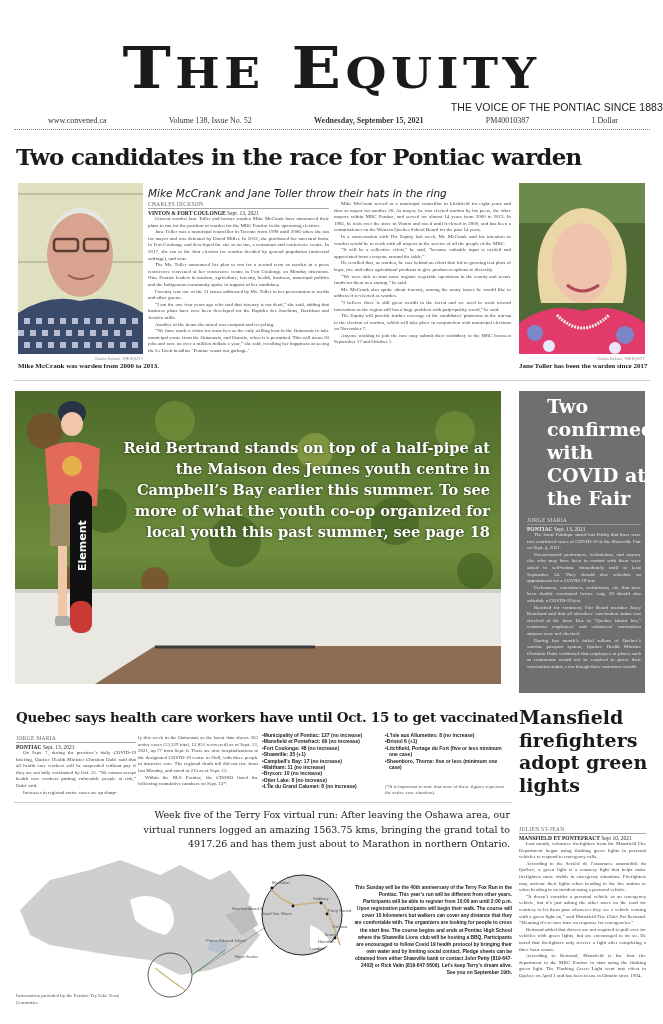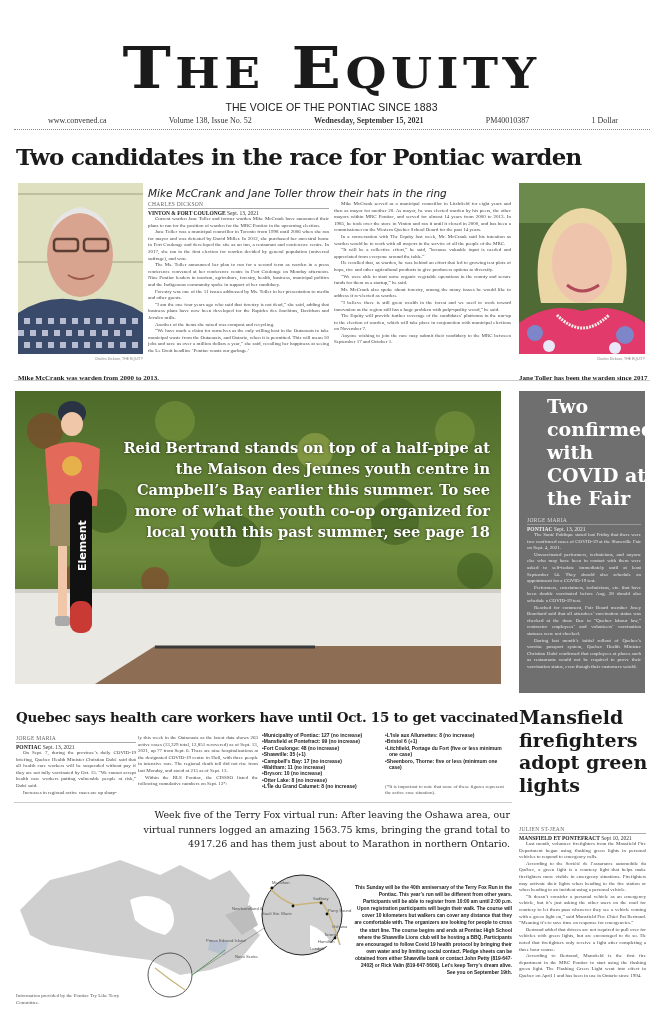--- a/index.html
+++ b/index.html
@@ -3,32 +3,32 @@
 <meta charset="utf-8">
 <style>
   * { box-sizing: border-box; margin: 0; padding: 0; }
   html, body { width: 663px; height: 1024px; background: #fff; overflow: hidden; }
   body { position: relative; font-family: "Liberation Serif", serif; color: #222; }
   .abs { position: absolute; }
 
   
   #masthead-title { left: 0; top: 36px; width: 663px; text-align: center; font-family: "DejaVu Serif", serif; font-weight: bold; font-size: 58px; letter-spacing: 4px; color: #1a1a1a; line-height: 64px; transform: scaleX(1.12); }
   #masthead-title .sc { font-size: 42px; }
-  #tagline { left: 0; top: 101px; width: 663px; text-align: center; font-family: "Liberation Sans", sans-serif; font-size: 10.5px; letter-spacing: 0.1px; color: #222; }
+  #tagline { left: 0; top: 101px; width: 663px; text-align: right; font-family: "Liberation Sans", sans-serif; font-size: 10.5px; letter-spacing: 0.1px; color: #222; }
   #infobar { left: 48px; top: 116px; width: 570px; font-size: 8px; color: #333; display: flex; justify-content: space-between; }
   #infobar .date { font-weight: bold; }
   .dotrule { left: 14px; width: 636px; height: 0; border-top: 1px dotted #888; }
 
   
   #main-headline { left: 16px; top: 143px; width: 640px; font-family: "DejaVu Serif", serif; font-weight: bold; font-size: 23px; letter-spacing: -0.7px; color: #1a1a1a; white-space: nowrap; }
   #subhead { left: 148px; top: 187px; font-family: "DejaVu Sans", sans-serif; font-style: italic; font-weight: normal; font-size: 10.5px; color: #222; white-space: nowrap; text-align: center; }
 
   .photo { overflow: hidden; }
   .credit { font-family: "Liberation Sans", sans-serif; font-size: 3.5px; color: #888; text-align: right; }
-  .caption { font-family: "Liberation Serif", serif; font-weight: bold; font-size: 7px; color: #222; white-space: nowrap; margin-top: 12px; }
+  .caption { font-family: "Liberation Serif", serif; font-weight: bold; font-size: 7px; color: #222; white-space: nowrap; }
 
   .body-text { font-size: 5px; line-height: 6.6px; color: #444; text-align: justify; }
   .body-text p { text-indent: 7px; }
   .byline { font-size: 5.5px; color: #666; letter-spacing: 0.3px; border-bottom: 0.5px solid #aaa; padding-bottom: 1px; margin-bottom: 1px; }
   .dateline { font-size: 5.5px; color: #333; }
   .dateline b { font-weight: bold; color: #222; }
 
   
   #feature-photo { left: 15px; top: 391px; width: 486px; height: 293px; background: linear-gradient(180deg,#4d6a2a 0%,#5f7d33 30%,#6e8c3c 55%,#5a7431 72%,#e8e8e4 72%,#f0efea 100%); }
   #feature-caption { left: 120px; top: 437px; width: 370px; text-align: right; font-family: "DejaVu Serif", serif; font-weight: bold; font-size: 14.6px; line-height: 21px; color: #fff; text-shadow: 0 0 3px rgba(0,0,0,0.6); }

